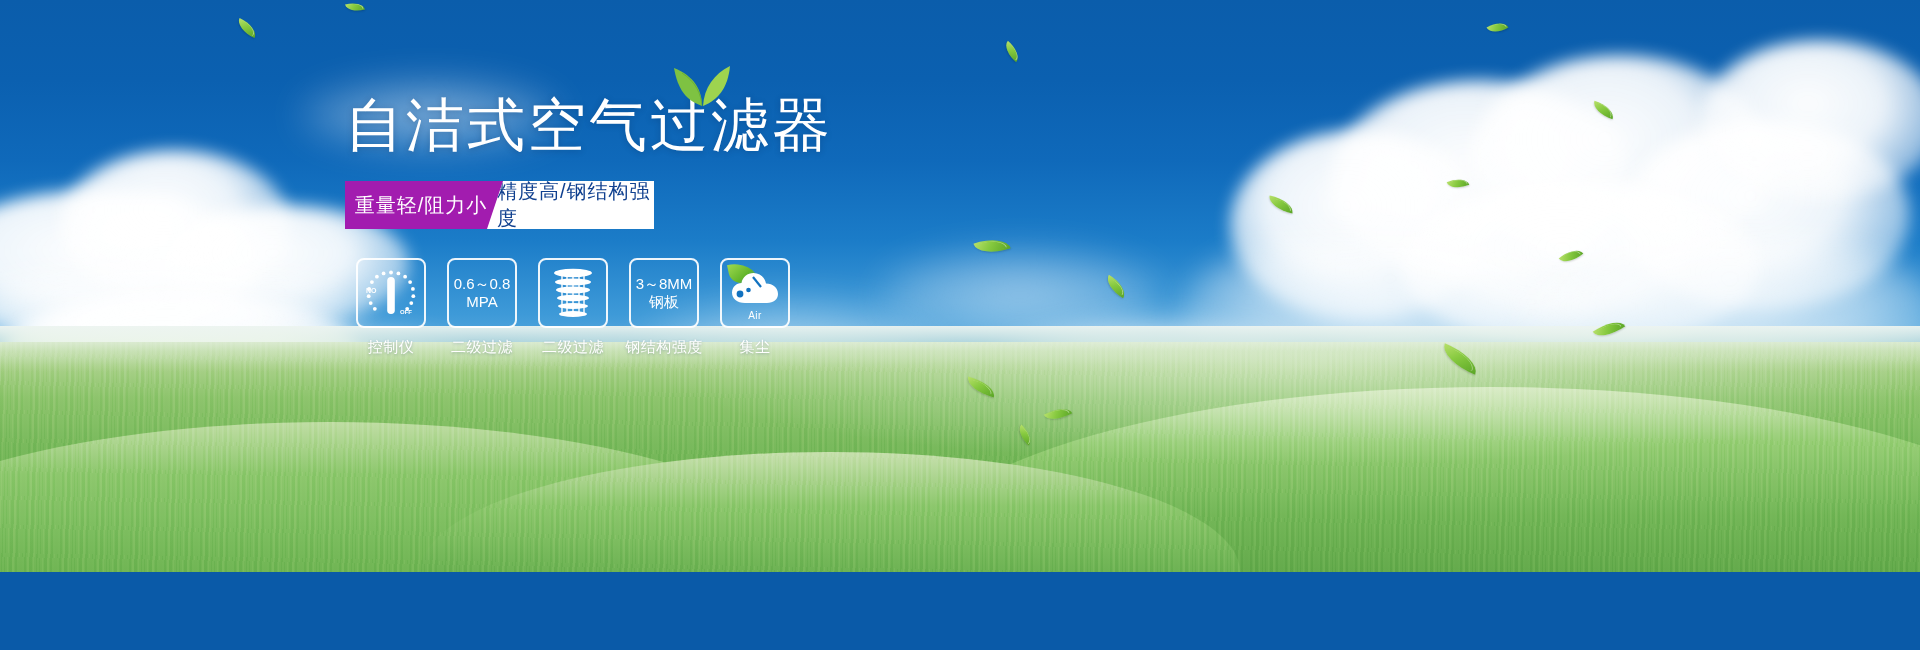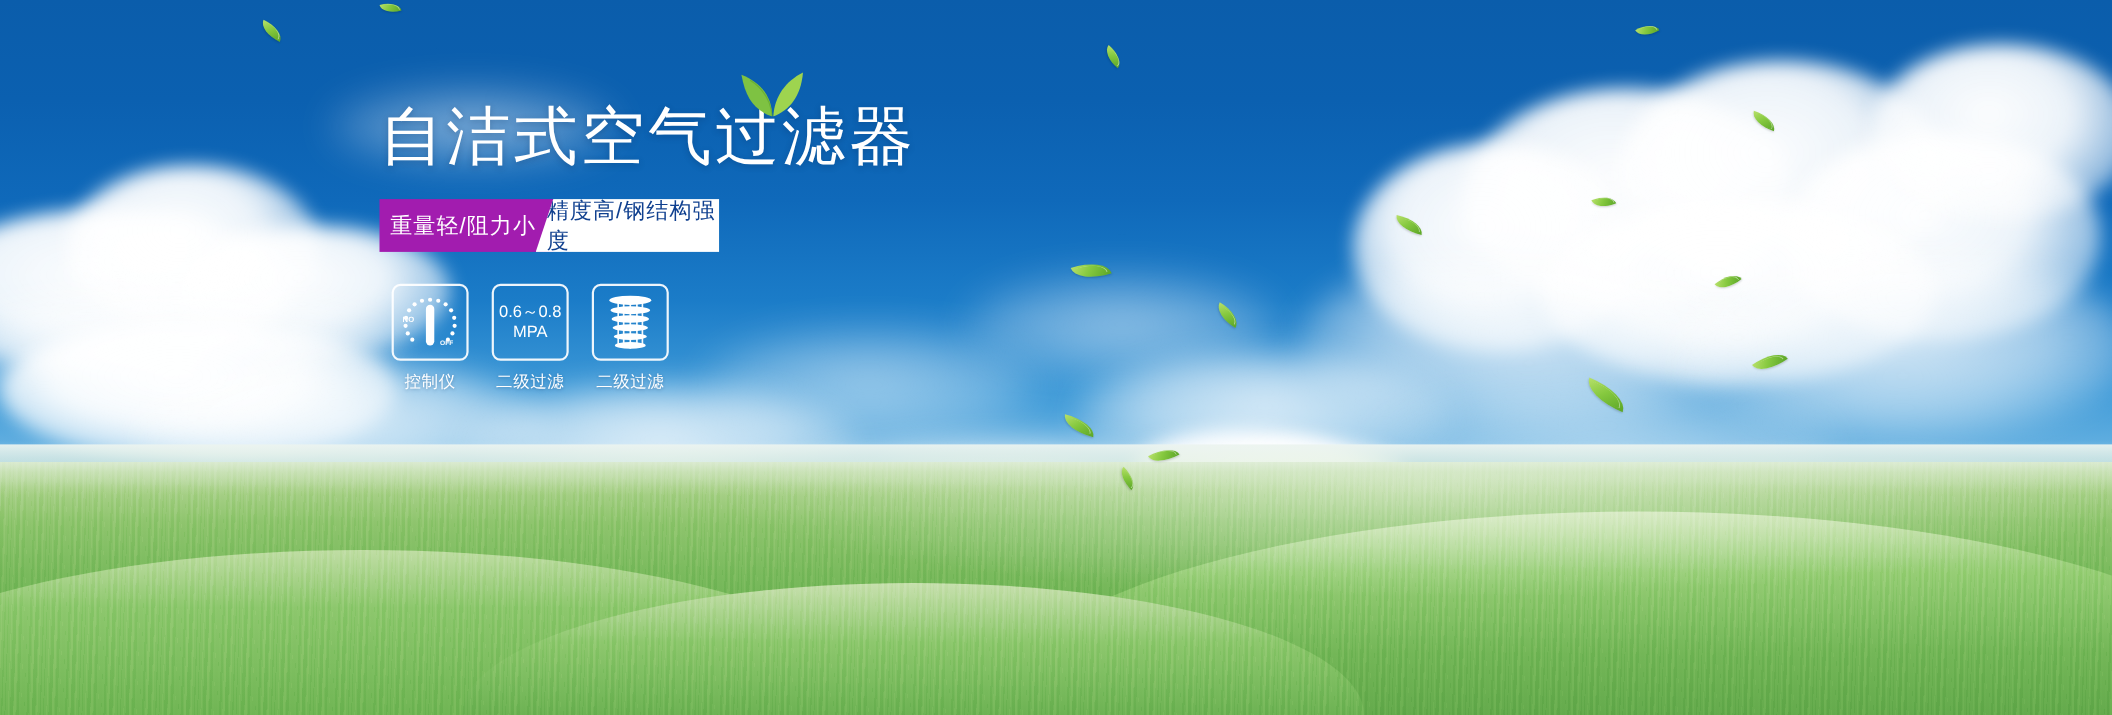--- a/index.html
+++ b/index.html
@@ -4,21 +4,21 @@
 <style>
   * { margin:0; padding:0; box-sizing:border-box; }
   html,body { width:1920px; height:650px; overflow:hidden; }
   body {
     font-family:"Liberation Sans","DejaVu Sans",sans-serif;
     background:#0a5aa8;
   }
 
   #banner {
     position:relative;
-    width:1920px; height:650px;
+    width:1920px; height:572px;
     overflow:hidden;
   }
 
   
   .sky {
     position:absolute; inset:0;
     background:linear-gradient(to bottom,
       #0b5dab 0%,
       #0b60b0 14%,
       #0f69ba 28%,
@@ -344,17 +344,39 @@
               <line x1="21" y1="7" x2="21" y2="51"></line>
               <line x1="27" y1="6" x2="27" y2="52"></line>
               <line x1="33" y1="7" x2="33" y2="51"></line>
               <line x1="38" y1="8" x2="38" y2="50"></line>
             </g>
           </svg>
         </div>
         <div class="iconlabel">二级过滤</div>
       </div>
 
-
+      <div class="iconcell">
+        <div class="iconbox">
+          <div class="txt">3～8MM
+钢板</div>
+        </div>
+        <div class="iconlabel">钢结构强度</div>
+      </div>
+
+      <div class="iconcell">
+        <div class="iconbox">
+          <div class="leafbeam"></div>
+          <svg width="56" height="38" viewBox="0 0 56 38" style="margin-top:-6px;position:relative">
+            <path d="M18 32 C10 32 5 27.5 5 21.5 C5 16 9.5 12 14.5 12 C15.5 6 20.5 2 26.5 2 C33 2 38 6.5 39 12.5 C46 12.5 51 17 51 23 C51 28.5 46.5 32 40 32 Z" fill="#ffffff"></path>
+            <circle cx="13" cy="23" r="6.5" fill="#ffffff"></circle>
+            <circle cx="13" cy="23" r="3.4" fill="#1272c0"></circle>
+            <circle cx="21.5" cy="19" r="4.6" fill="#ffffff"></circle>
+            <circle cx="21.5" cy="19" r="2.3" fill="#1272c0"></circle>
+            <path d="M26 6 L34 16" stroke="#1272c0" stroke-width="2.2" fill="none"></path>
+          </svg>
+          <div class="air-text">Air</div>
+        </div>
+        <div class="iconlabel">集尘</div>
+      </div>
 
     </div>
   </div>
 </div>
 
 </body></html>

